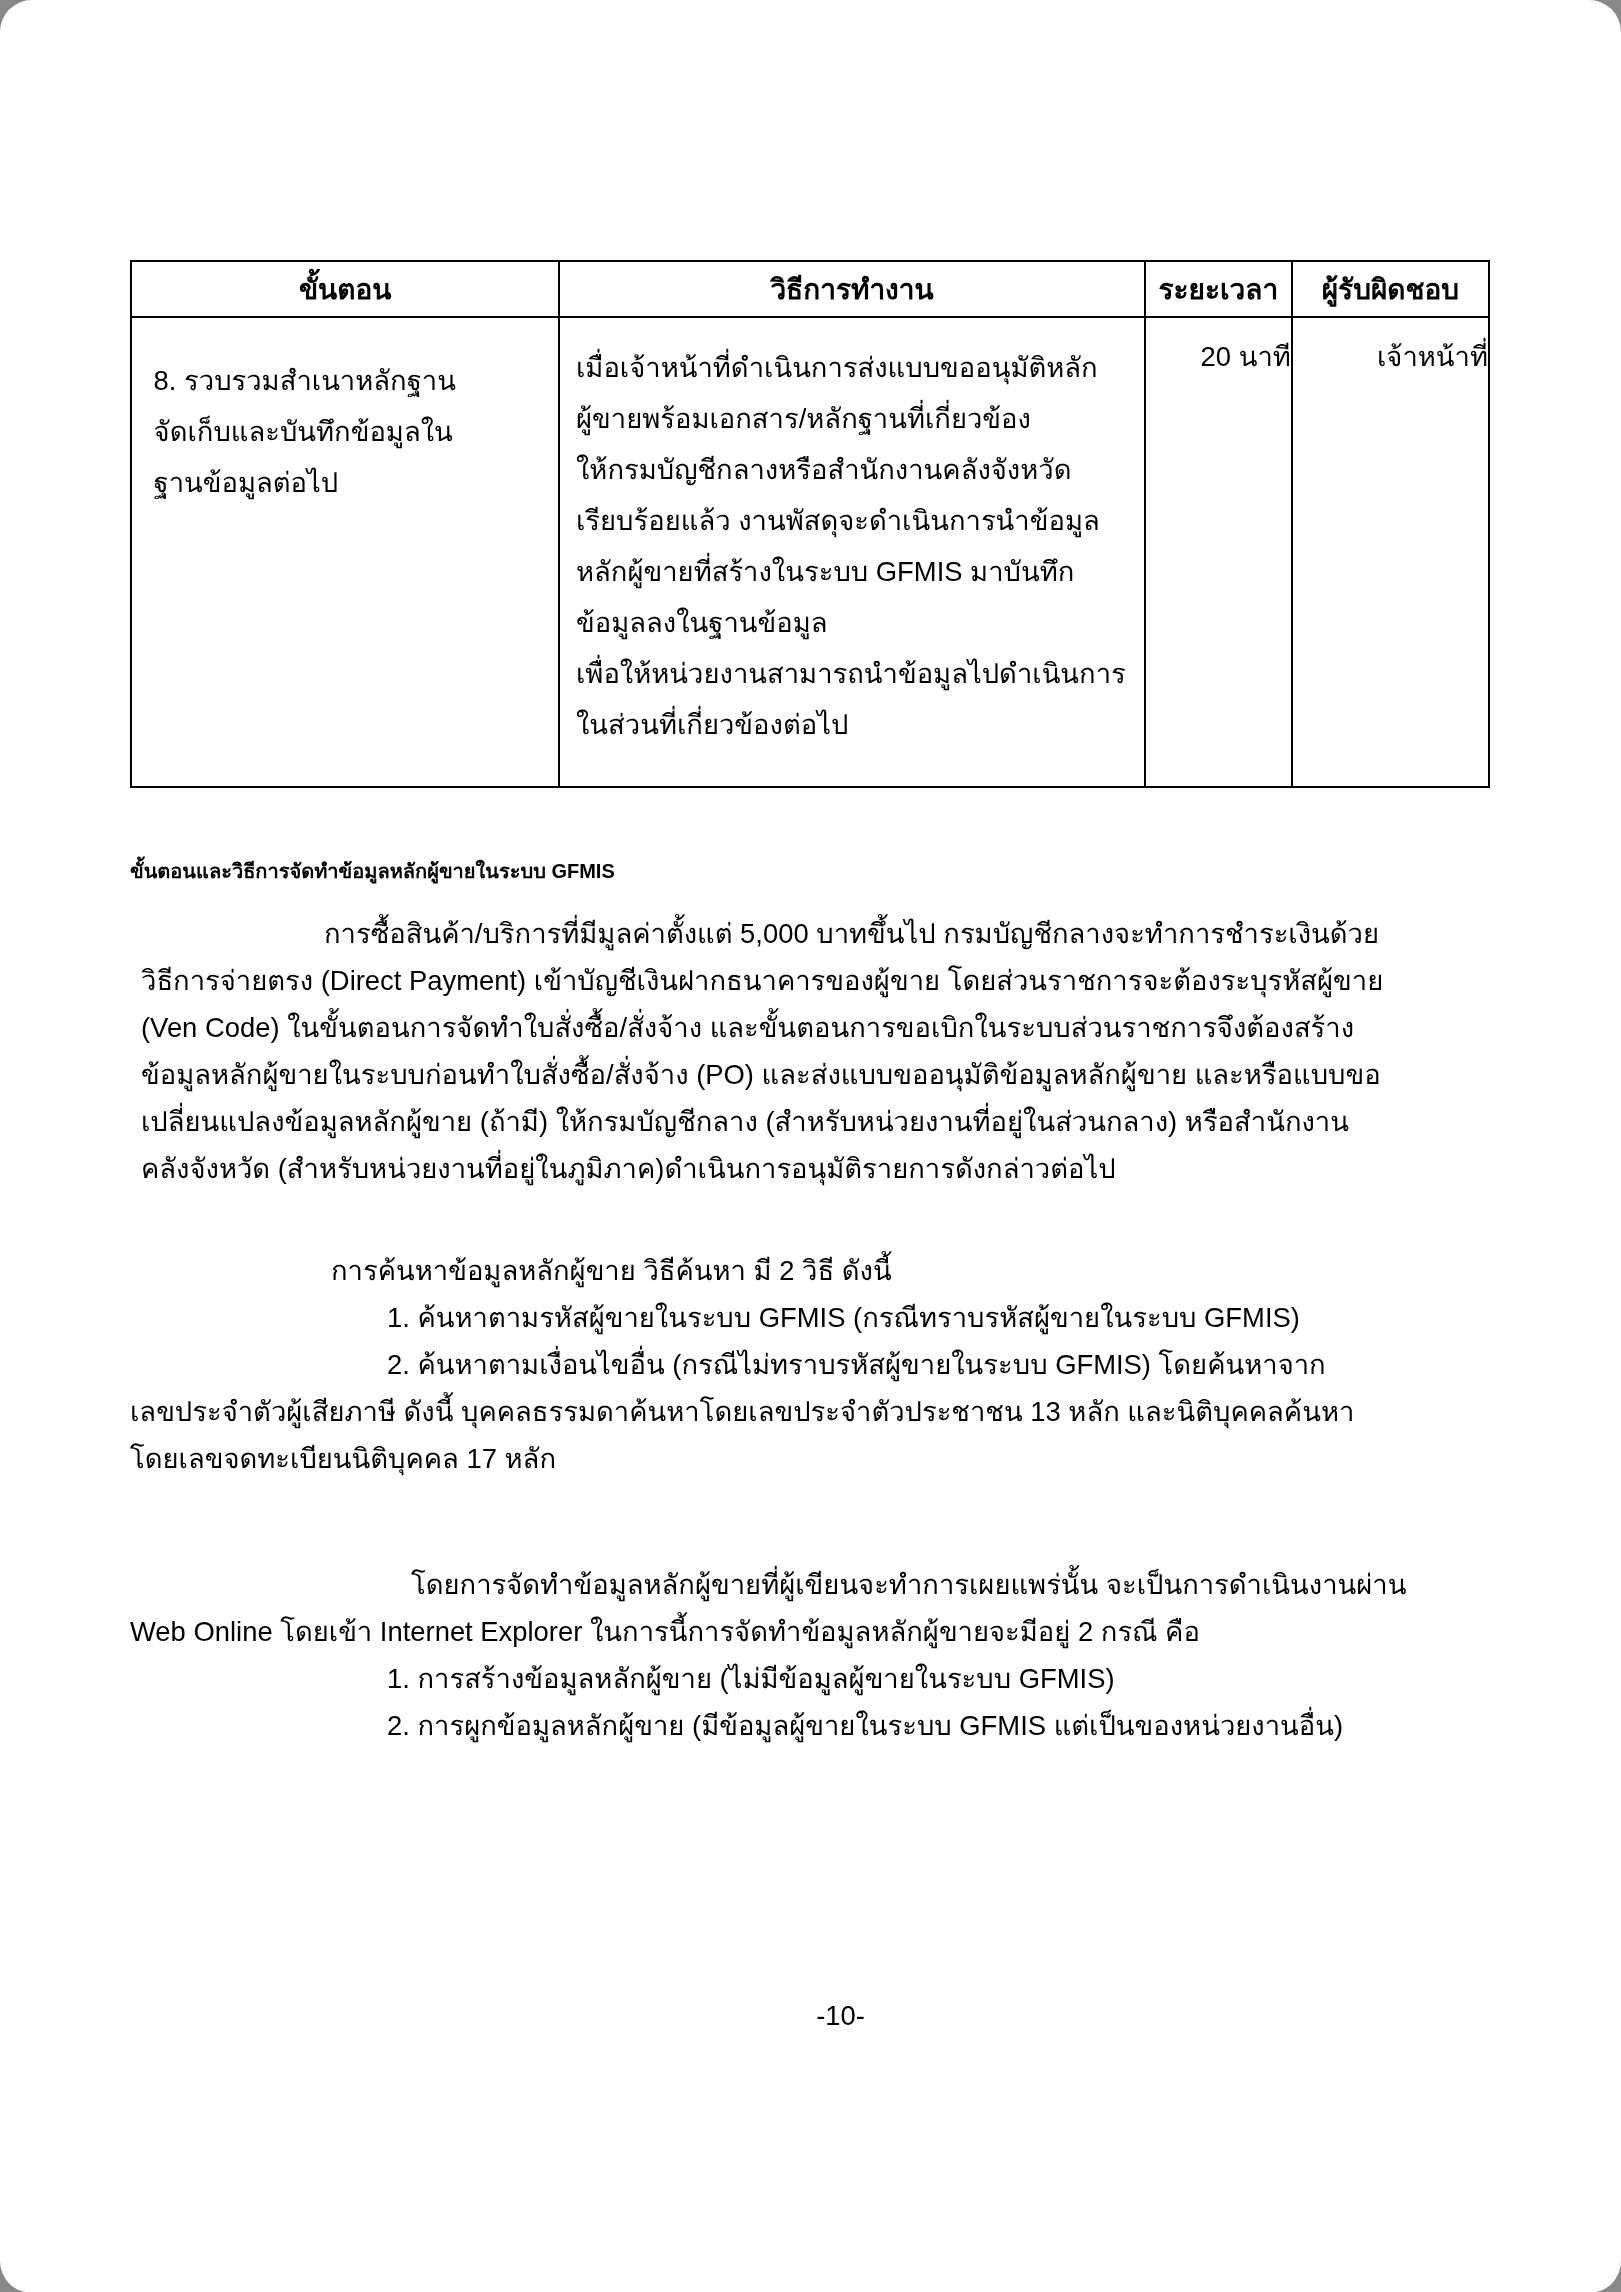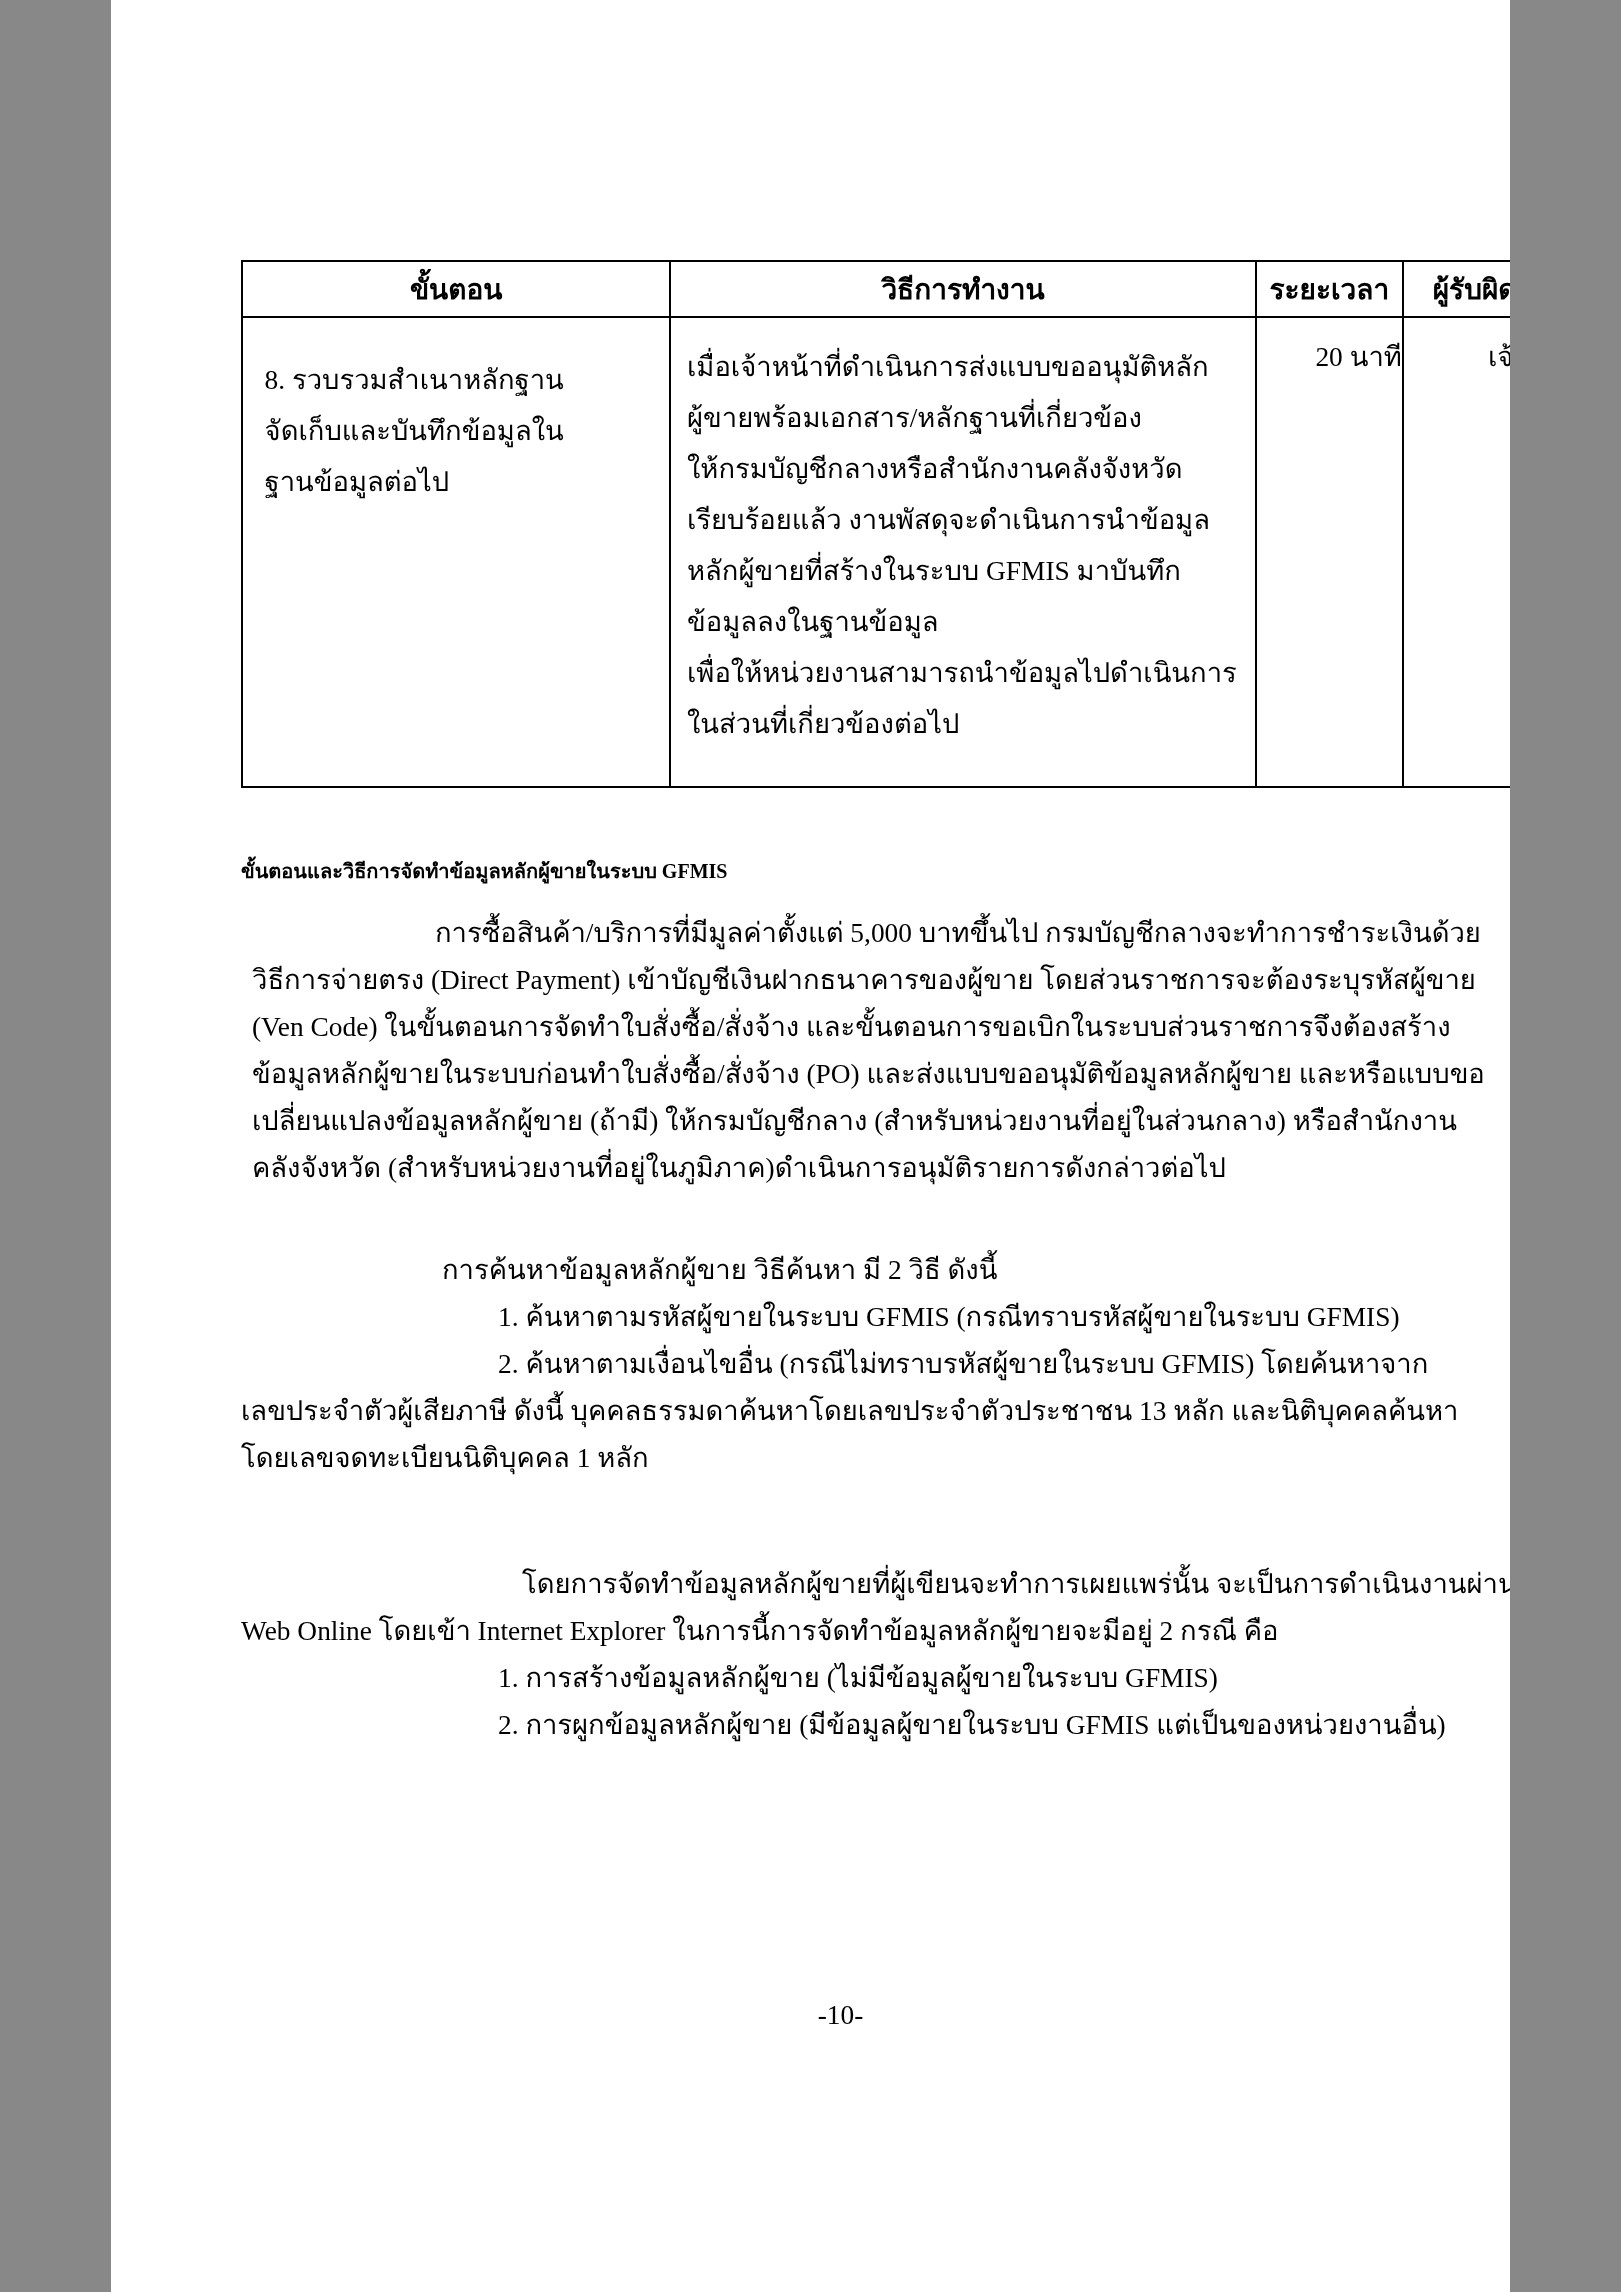--- a/index.html
+++ b/index.html
@@ -1,25 +1,26 @@
 <!DOCTYPE html>
 <html lang="th"><head>
 <meta charset="utf-8">
 <style>
   * { margin:0; padding:0; box-sizing:border-box; }
   html,body { background:#888; }
   .page {
     position:relative;
-    width:1399px; height:2293px;
+    width:1621px; height:2293px;
     margin:0 auto;
     background:#ffffff;
     color:#000000;
-    font-family:Liberation Serif, serif;
+    font-family:Liberation Sans, sans-serif;
     font-size:27.4px;
     overflow:hidden;
+    border-radius:32px;
   }
   
   .doc-table {
     position:absolute; left:130px; top:260px;
     width:1360px;
     border-collapse:collapse;
     table-layout:fixed;
   }
   .doc-table th, .doc-table td {
     border:2.9px solid #000;
@@ -113,21 +114,21 @@
     <div class="line">ข้อมูลหลักผู้ขายในระบบก่อนทำใบสั่งซื้อ/สั่งจ้าง (PO) และส่งแบบขออนุมัติข้อมูลหลักผู้ขาย และหรือแบบขอ</div>
     <div class="line">เปลี่ยนแปลงข้อมูลหลักผู้ขาย (ถ้ามี) ให้กรมบัญชีกลาง (สำหรับหน่วยงานที่อยู่ในส่วนกลาง) หรือสำนักงาน</div>
     <div class="line">คลังจังหวัด (สำหรับหน่วยงานที่อยู่ในภูมิภาค)ดำเนินการอนุมัติรายการดังกล่าวต่อไป</div>
   </div>
 
   <div class="textblock search-block">
     <div class="line indent-mid">การค้นหาข้อมูลหลักผู้ขาย วิธีค้นหา มี 2 วิธี ดังนี้</div>
     <div class="line indent-item">1. ค้นหาตามรหัสผู้ขายในระบบ GFMIS (กรณีทราบรหัสผู้ขายในระบบ GFMIS)</div>
     <div class="line indent-item">2. ค้นหาตามเงื่อนไขอื่น (กรณีไม่ทราบรหัสผู้ขายในระบบ GFMIS) โดยค้นหาจาก</div>
     <div class="line">เลขประจำตัวผู้เสียภาษี ดังนี้ บุคคลธรรมดาค้นหาโดยเลขประจำตัวประชาชน 13 หลัก และนิติบุคคลค้นหา</div>
-    <div class="line">โดยเลขจดทะเบียนนิติบุคคล 1 หลัก</div>
+    <div class="line">โดยเลขจดทะเบียนนิติบุคคล 17 หลัก</div>
   </div>
 
   <div class="textblock para3">
     <div class="line indent-p3">โดยการจัดทำข้อมูลหลักผู้ขายที่ผู้เขียนจะทำการเผยแพร่นั้น จะเป็นการดำเนินงานผ่าน</div>
     <div class="line">Web Online โดยเข้า Internet Explorer ในการนี้การจัดทำข้อมูลหลักผู้ขายจะมีอยู่ 2 กรณี คือ</div>
     <div class="line indent-item">1. การสร้างข้อมูลหลักผู้ขาย (ไม่มีข้อมูลผู้ขายในระบบ GFMIS)</div>
     <div class="line indent-item">2. การผูกข้อมูลหลักผู้ขาย (มีข้อมูลผู้ขายในระบบ GFMIS แต่เป็นของหน่วยงานอื่น)</div>
   </div>
 
   <div class="page-number">-10-</div>

